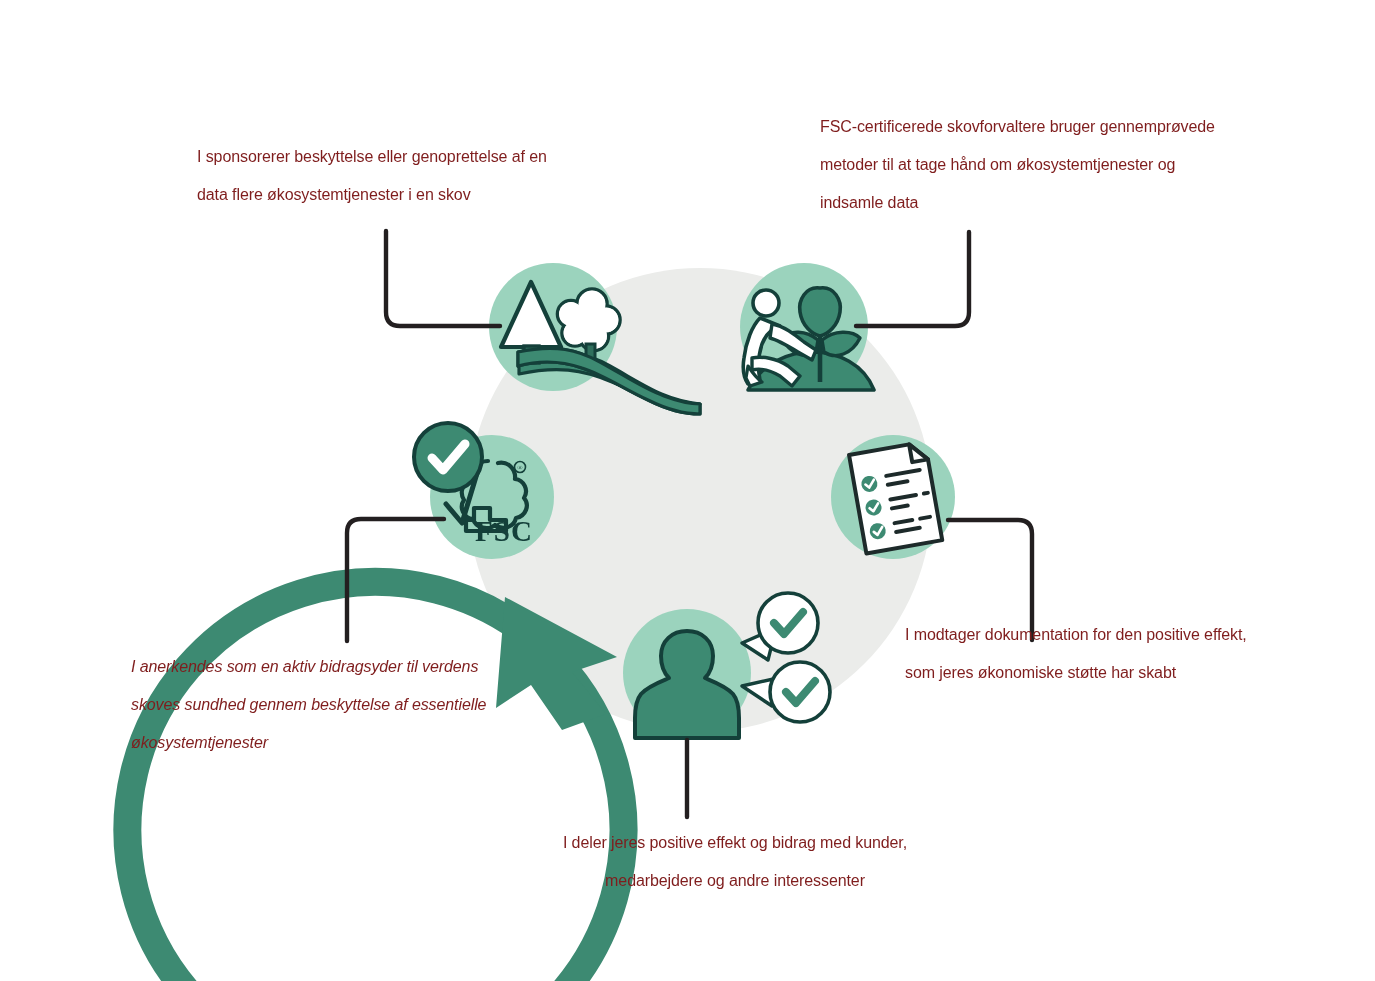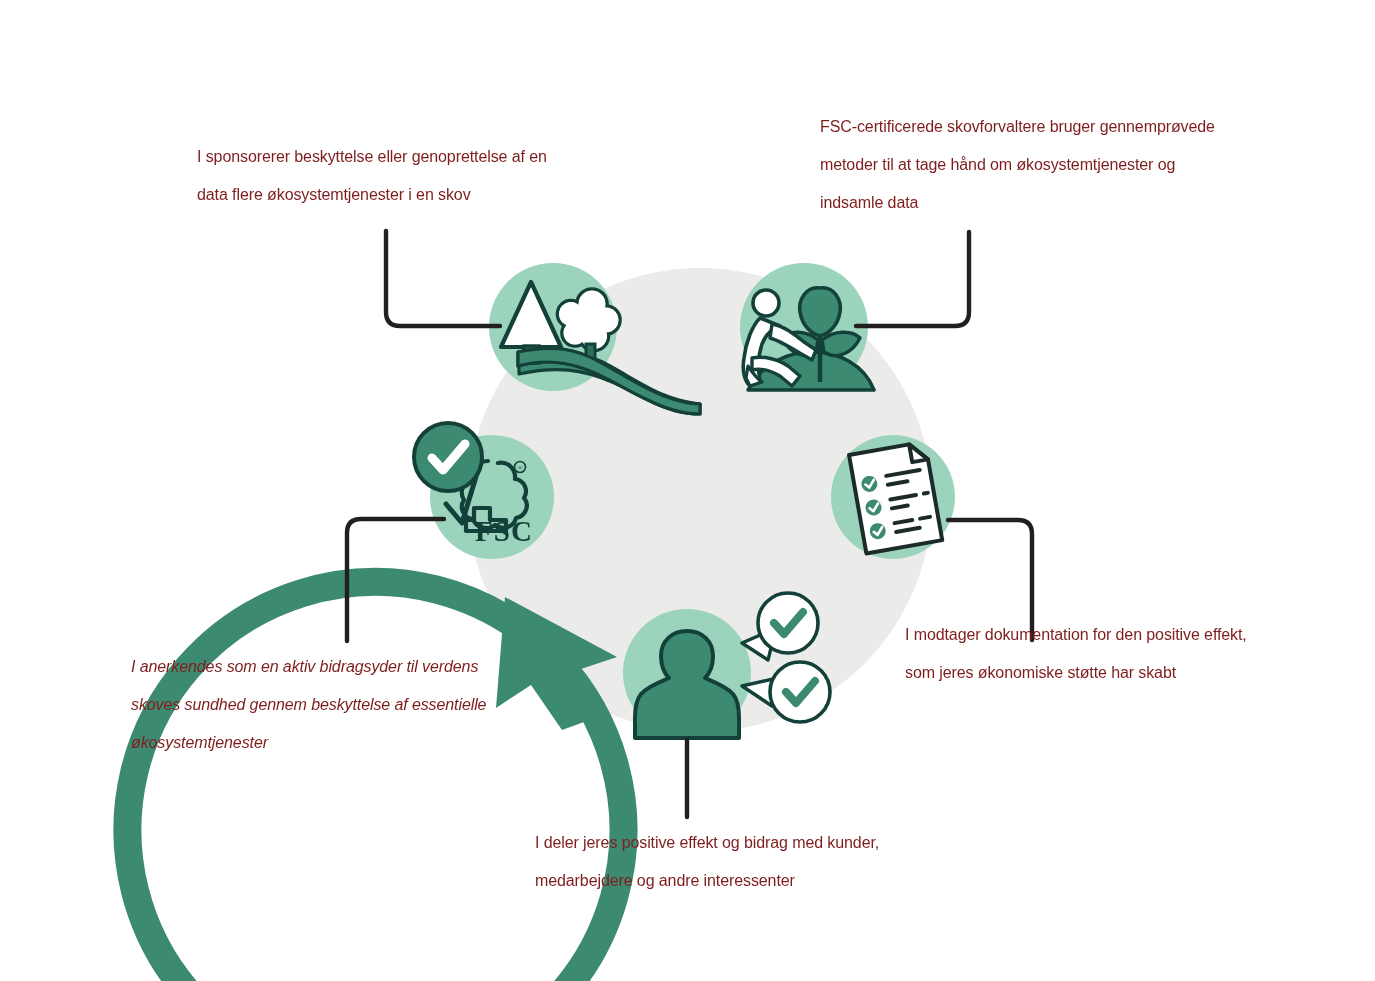--- a/index.html
+++ b/index.html
@@ -23,21 +23,21 @@
     font-family: "Liberation Sans", sans-serif;
     font-size: 16px;
     line-height: 38px;
     color: #7f1d1d;
     letter-spacing: -0.1px;
     white-space: pre-line;
   }
   #cap-sponsor   { left: 197px; top: 138px; width: 360px; }
   #cap-managers  { left: 820px; top: 108px; width: 420px; }
   #cap-docs      { left: 897px; top: 616px; width: 345px; margin-left: 8px; }
-  #cap-share     { left: 535px; top: 824px; width: 400px; }
+  #cap-share     { left: 535px; top: 824px; width: 400px; text-align: center; }
   #cap-recognise { left: 131px; top: 648px; width: 370px; font-style: italic; }
 </style>
 </head>
 <body>
 
 <svg id="infographic" viewBox="0 0 1375 981" xmlns="http://www.w3.org/2000/svg">
 
   <defs>
 
     <clipPath id="ringClip">

